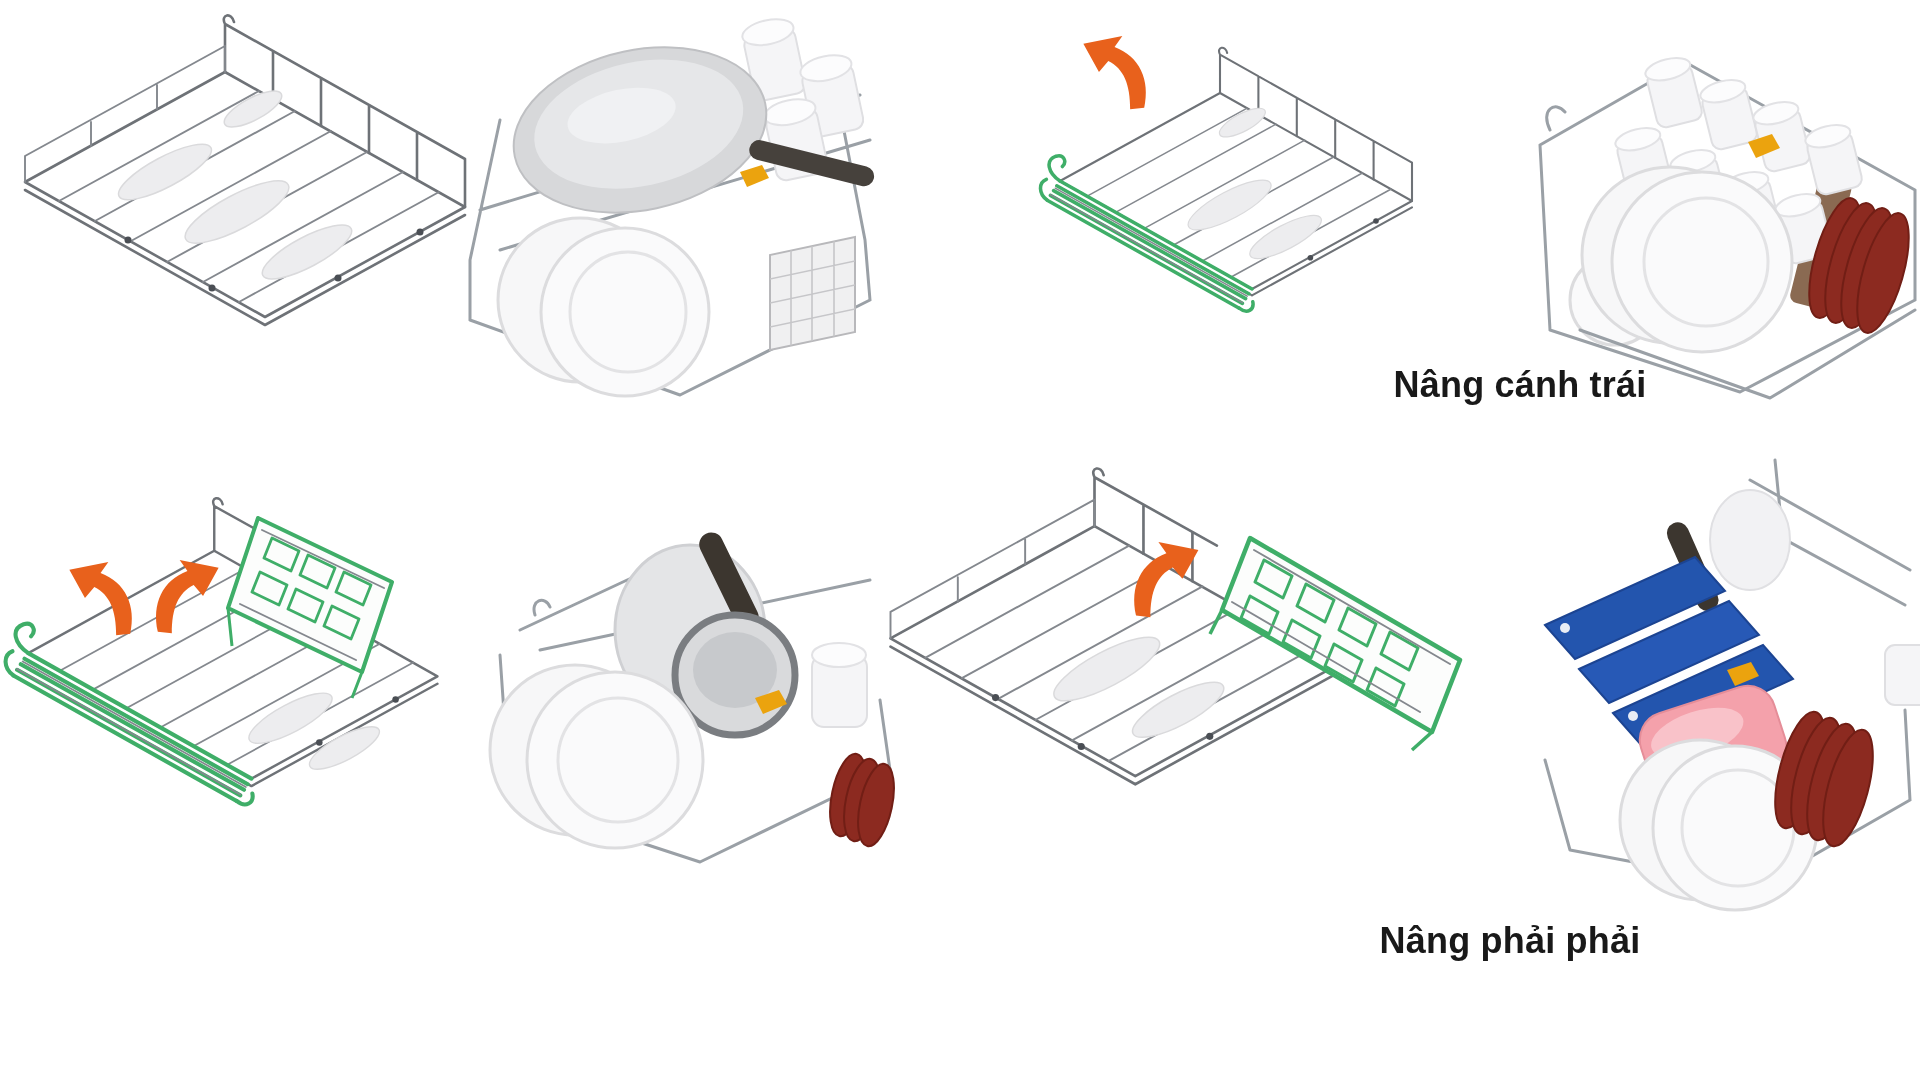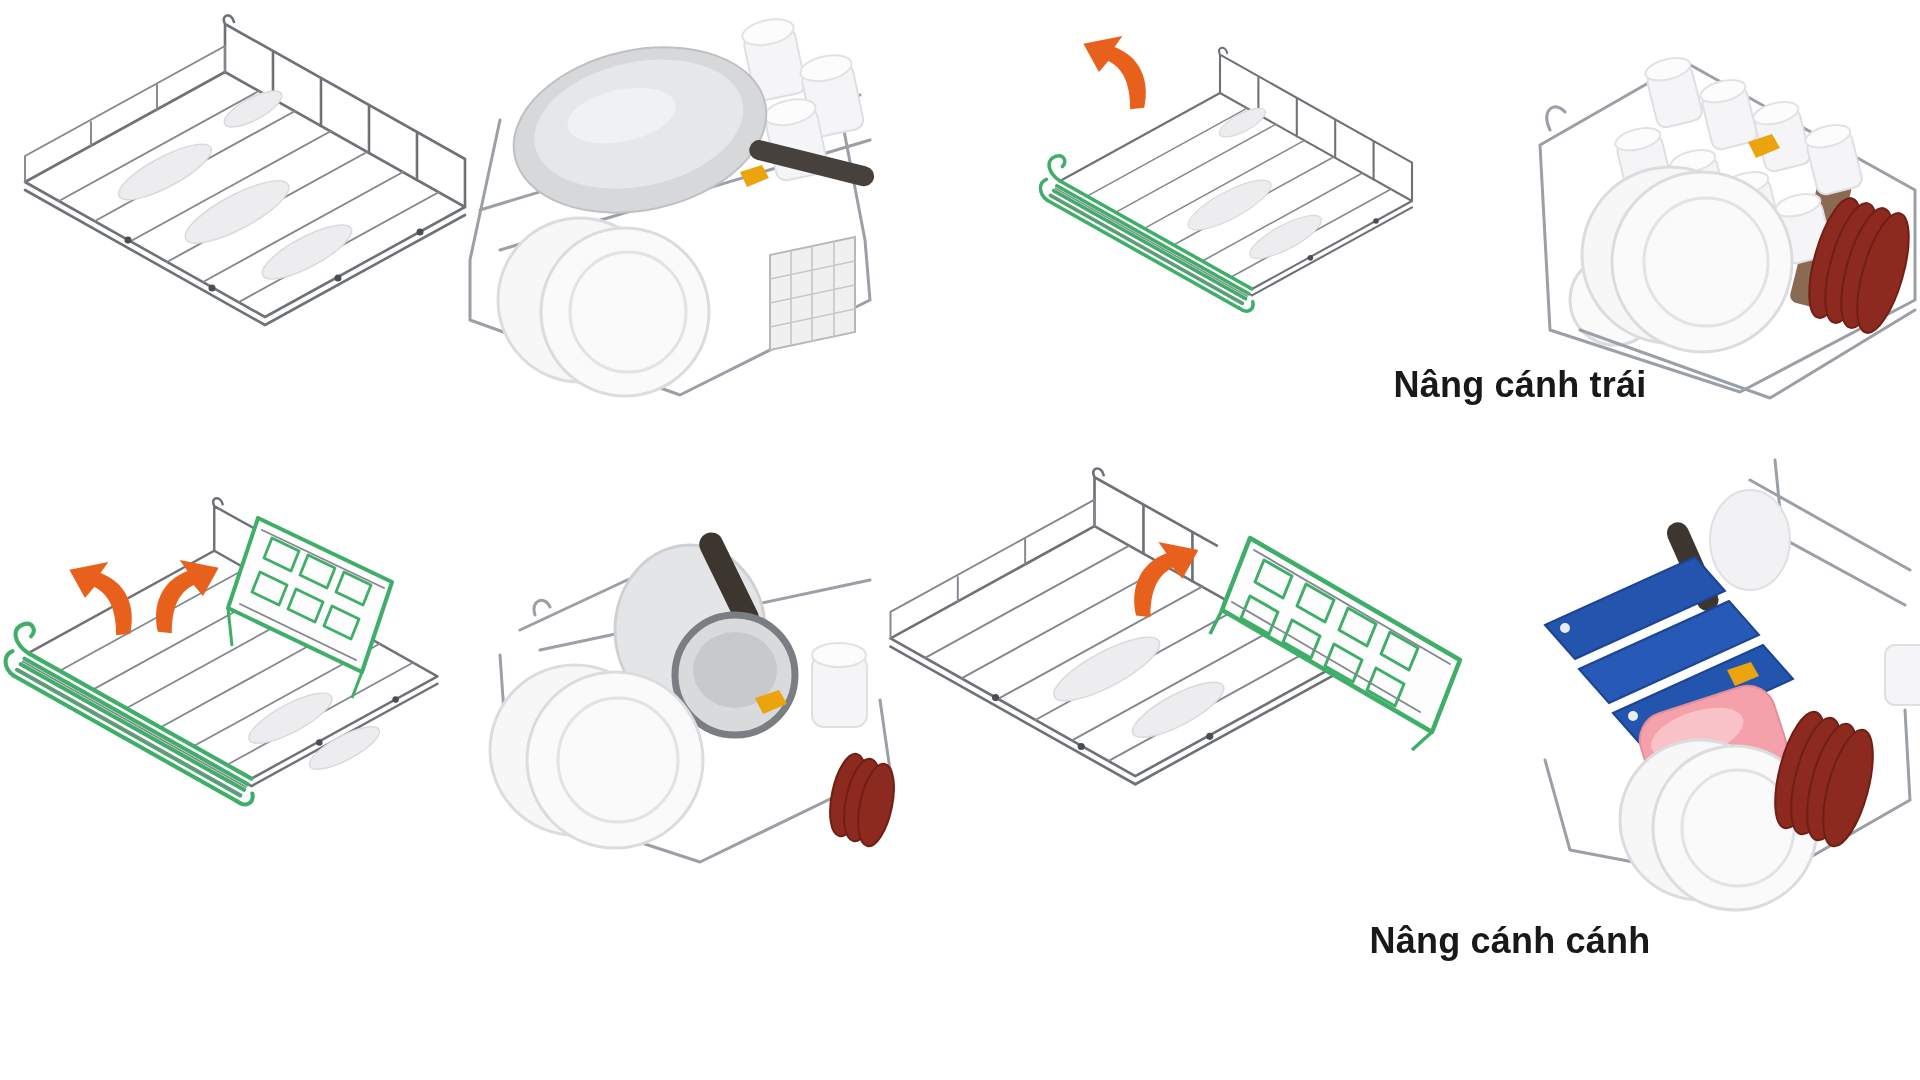--- a/index.html
+++ b/index.html
@@ -258,16 +258,16 @@
         <ellipse cx="350" cy="350" rx="20" ry="60" transform="rotate(15 350 350)"></ellipse>
         <ellipse cx="366" cy="356" rx="20" ry="60" transform="rotate(15 366 356)"></ellipse>
         <ellipse cx="382" cy="362" rx="20" ry="60" transform="rotate(15 382 362)"></ellipse>
         <ellipse cx="398" cy="368" rx="20" ry="60" transform="rotate(15 398 368)"></ellipse>
       </g>
       <g>
         <rect x="435" y="225" width="50" height="60" rx="10" fill="#f5f5f7" stroke="#dfdfe2" stroke-width="2"></rect>
       </g>
     </svg>
 
-    <div class="caption" style="left:450px;top:505px;">Nâng cánh cánh</div>
+    <div class="caption" style="left:450px;top:505px;">Nâng phải phải</div>
   </div>
 
 </div>
 
 </body></html>

